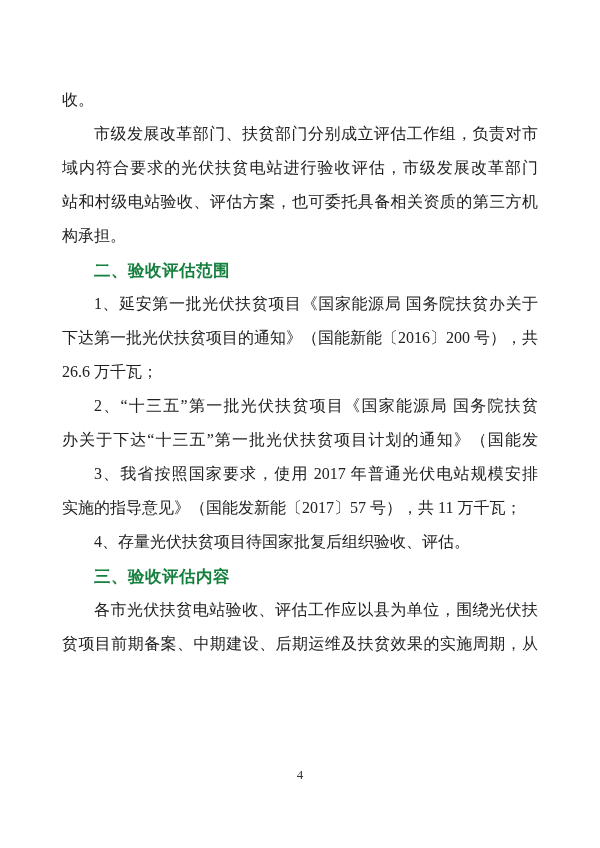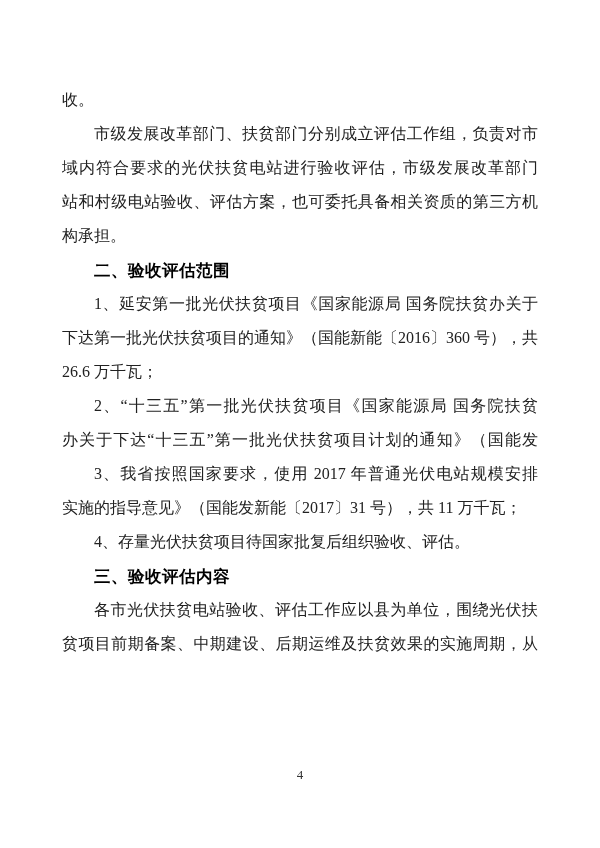--- a/index.html
+++ b/index.html
@@ -33,21 +33,21 @@
     white-space: normal;
     text-align: justify;
     text-align-last: justify;
   }
   .indent {
     text-indent: 32px;
   }
   .heading {
     font-family: "Liberation Sans", "DejaVu Sans", sans-serif;
     font-weight: 700;
-    color: #000000;
+    color: #15803d;
     font-size: 16.5px;
     letter-spacing: 0.5px;
   }
   .page-number {
     position: absolute;
     left: 0;
     top: 764px;
     width: 100%;
     height: 22px;
     line-height: 22px;
@@ -61,25 +61,25 @@
 
 <div class="page">
   <div class="content">
     <div class="line">收。</div>
     <div class="line indent justify">市级发展改革部门、扶贫部门分别成立评估工作组，负责对市</div>
     <div class="line justify">域内符合要求的光伏扶贫电站进行验收评估，市级发展改革部门</div>
     <div class="line justify">站和村级电站验收、评估方案，也可委托具备相关资质的第三方机</div>
     <div class="line">构承担。</div>
     <div class="line heading indent">二、验收评估范围</div>
     <div class="line indent justify">1、延安第一批光伏扶贫项目《国家能源局 国务院扶贫办关于</div>
-    <div class="line justify">下达第一批光伏扶贫项目的通知》（国能新能〔2016〕360 号），共</div>
+    <div class="line justify">下达第一批光伏扶贫项目的通知》（国能新能〔2016〕200 号），共</div>
     <div class="line">26.6 万千瓦；</div>
     <div class="line indent justify">2、“十三五”第一批光伏扶贫项目《国家能源局 国务院扶贫</div>
     <div class="line justify">办关于下达“十三五”第一批光伏扶贫项目计划的通知》（国能发</div>
     <div class="line indent justify">3、我省按照国家要求，使用 2017 年普通光伏电站规模安排</div>
-    <div class="line">实施的指导意见》（国能发新能〔2017〕31 号），共 11 万千瓦；</div>
+    <div class="line">实施的指导意见》（国能发新能〔2017〕57 号），共 11 万千瓦；</div>
     <div class="line indent">4、存量光伏扶贫项目待国家批复后组织验收、评估。</div>
     <div class="line heading indent">三、验收评估内容</div>
     <div class="line indent justify">各市光伏扶贫电站验收、评估工作应以县为单位，围绕光伏扶</div>
     <div class="line justify">贫项目前期备案、中期建设、后期运维及扶贫效果的实施周期，从</div>
   </div>
   <div class="page-number">4</div>
 </div>
 
 </body></html>

